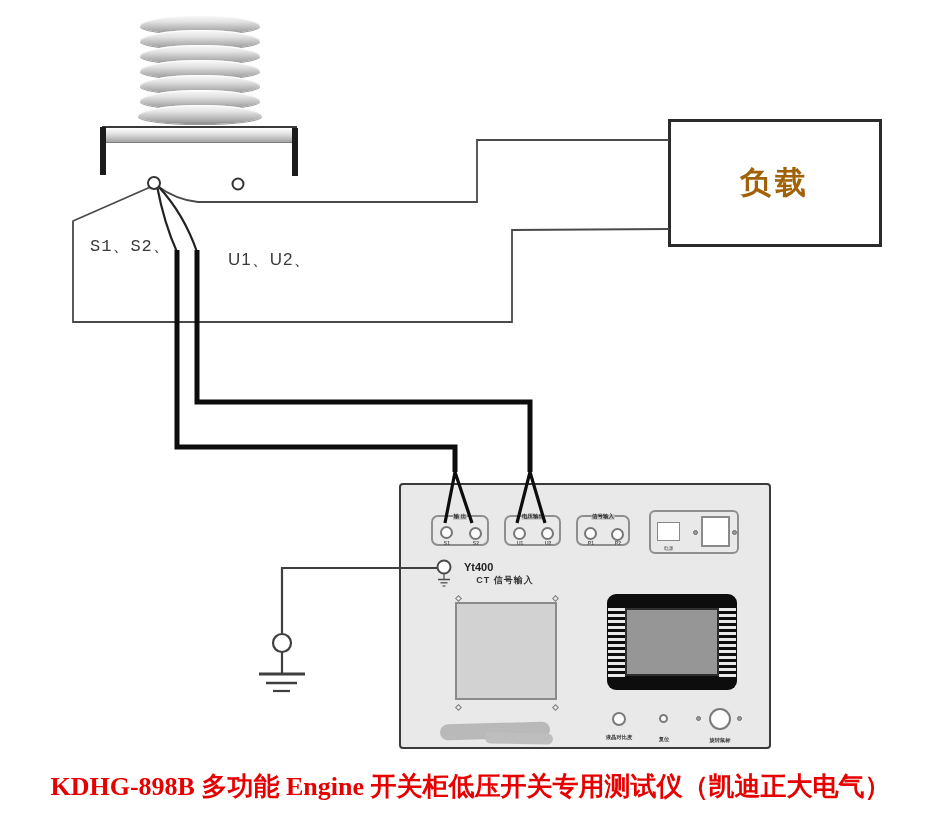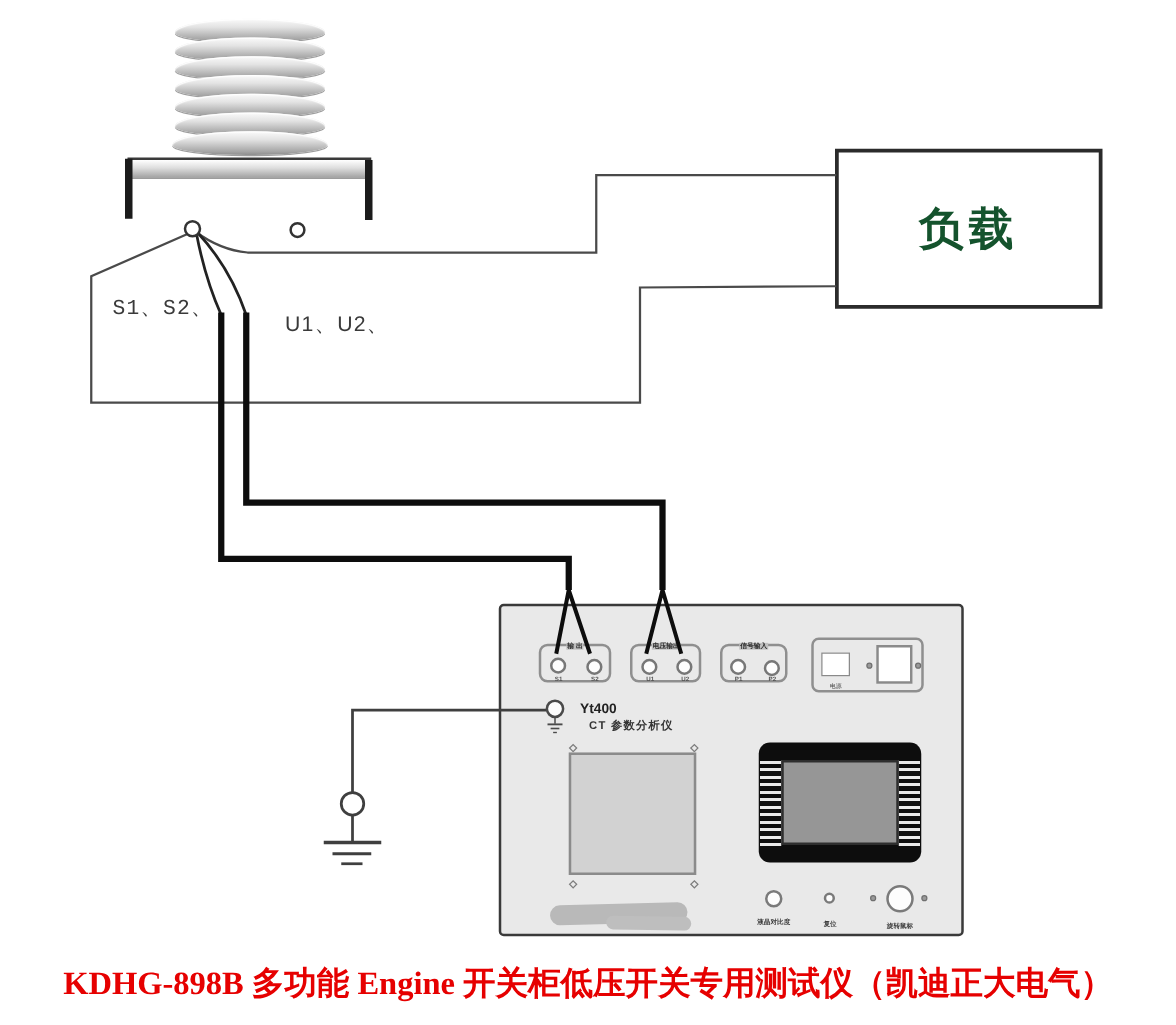--- a/index.html
+++ b/index.html
@@ -15,21 +15,21 @@
          background:linear-gradient(180deg,#ffffff 0%,#dedede 45%,#a3a3a3 100%);
          border-top:2px solid #3a3a3a; border-bottom:1px solid #7c7c7c; }
   .cap { position:absolute; width:6px; background:#1b1b1b; }
 
   
   .wire-label { position:absolute; font-size:17px; color:#3a3a3a; letter-spacing:1px; }
 
   
   .load-box { position:absolute; left:668px; top:119px; width:214px; height:128px;
         background:#fff; border:3px solid #2b2b2b; display:flex; align-items:center; justify-content:center; }
-  .load-box span { font-family:"Liberation Serif", serif; font-weight:bold; font-size:36px; color:#14532d; letter-spacing:4px; }
+  .load-box span { font-family:"Liberation Serif", serif; font-weight:bold; font-size:31px; color:#a16207; letter-spacing:4px; }
 
   
   .panel { position:absolute; left:399px; top:483px; width:372px; height:266px;
         background:#e9e9e9; border:2px solid #3a3a3a; border-radius:4px; z-index:1; }
   .tgroup { position:absolute; height:31px; border:2px solid #8f8f8f; border-radius:7px; }
   .tgroup-label { position:absolute; top:-4px; left:50%; transform:translateX(-50%);
         font-size:8px; line-height:8px; color:#2c2c2c; background:#bfbfbf; padding:0 1px;
         white-space:nowrap; transform:translateX(-50%) scale(.68); transform-origin:center; font-weight:bold; }
   .term { position:absolute; width:13px; height:13px; border-radius:50%; background:#fdfdfd; border:2px solid #777; }
   .term-label { position:absolute; font-size:8px; color:#555; transform:scale(.62); transform-origin:center; font-weight:bold; }
@@ -110,21 +110,21 @@
 
     <div class="power-box">
       <div class="power-sq-small"></div>
       <span class="power-label">电源</span>
       <div class="power-sq-big"></div>
       <div class="screw-dot" style="left:42px; top:18px;"></div>
       <div class="screw-dot" style="left:81px; top:18px;"></div>
     </div>
 
     <div class="model">Yt400</div>
-    <div class="model-sub">CT 参数分析仪</div>
+    <div class="model-sub">CT 信号输入</div>
 
     <div class="printer"></div>
     <div class="screw-diamond" style="left:55px; top:111px;"></div>
     <div class="screw-diamond" style="left:152px; top:111px;"></div>
     <div class="screw-diamond" style="left:55px; top:220px;"></div>
     <div class="screw-diamond" style="left:152px; top:220px;"></div>
     <div class="scribble"></div>
     <div class="scribble2"></div>
 
     <div class="display">

